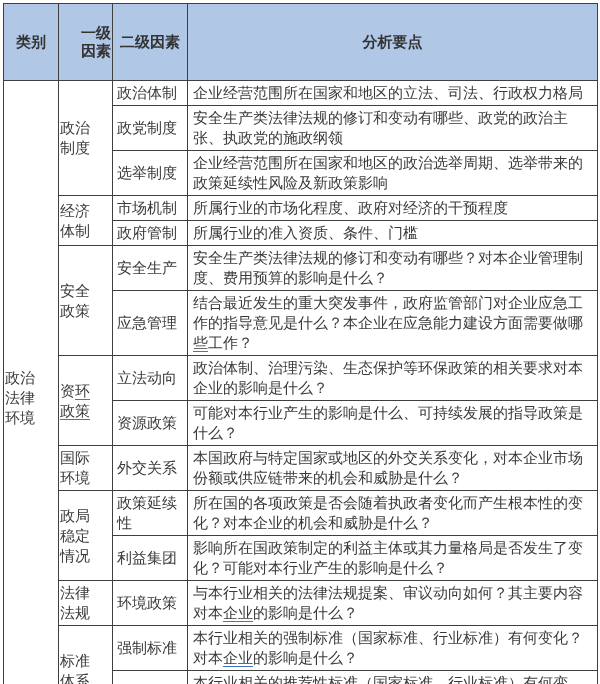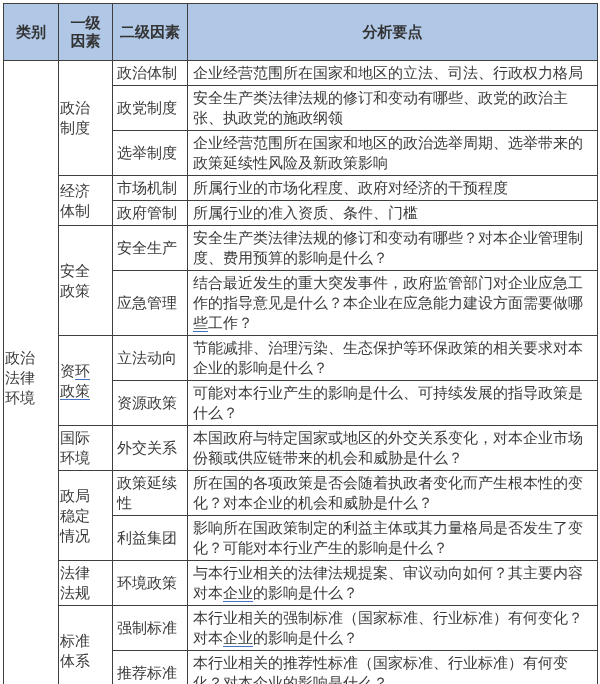--- a/index.html
+++ b/index.html
@@ -1,22 +1,22 @@
 <!DOCTYPE html>
 <html><head>
 <meta charset="utf-8">
 <style>
   html,body{margin:0;padding:0;background:#ffffff;}
   body{width:600px;height:684px;overflow:hidden;font-family:"DejaVu Sans","Liberation Sans",sans-serif;}
   .page{padding:3px 3px;}
   table{border-collapse:collapse;table-layout:fixed;width:594px;color:#3a3a3a;font-size:15px;}
   th,td{border:1px solid #3f3f3f;}
   thead th{background:#b0c7e6;font-weight:bold;text-align:center;vertical-align:middle;
-           padding:10px 1px;line-height:18px;font-size:15px;color:#333;}
-  th.wrap{white-space:pre-line;}
+           padding:20px 1px;line-height:18px;font-size:15px;color:#333;}
+  th.wrap{white-space:pre-line;text-align:right;}
   td{vertical-align:middle;line-height:20px;padding:2px 4px;}
   td.c{padding:2px 1px;}
   td.lv2{padding:2px 4px;}
   td.analysis{text-align:left;padding:2px 5px;}
   .u{text-decoration:underline;text-decoration-color:#4472c4;text-decoration-thickness:1px;text-underline-offset:3px;}
 </style>
 </head>
 <body>
 
 <div class="page">
@@ -81,21 +81,21 @@
         <tr>
           <td class="c lv2">应急管理</td>
           <td class="analysis">结合最近发生的重大突发事件，政府监管部门对企业应急工作的指导意见是什么？本企业在应急能力建设方面需要做哪<span class="u">些</span>工作？</td>
         </tr>
         <tr>
           <td class="c" rowspan="2">
             <div>资<span class="u">环</span></div>
             <div><span class="u">政策</span></div>
           </td>
           <td class="c lv2">立法动向</td>
-          <td class="analysis">节能减排、治理污染、生态保护等环保政策的相关要求对本企业的影响是什么？</td>
+          <td class="analysis">政治体制、治理污染、生态保护等环保政策的相关要求对本企业的影响是什么？</td>
         </tr>
         <tr>
           <td class="c lv2">资源政策</td>
           <td class="analysis">可能对本行业产生的影响是什么、可持续发展的指导政策是什么？</td>
         </tr>
         <tr>
           <td class="c">
             <div>国际</div>
             <div>环境</div>
           </td>

